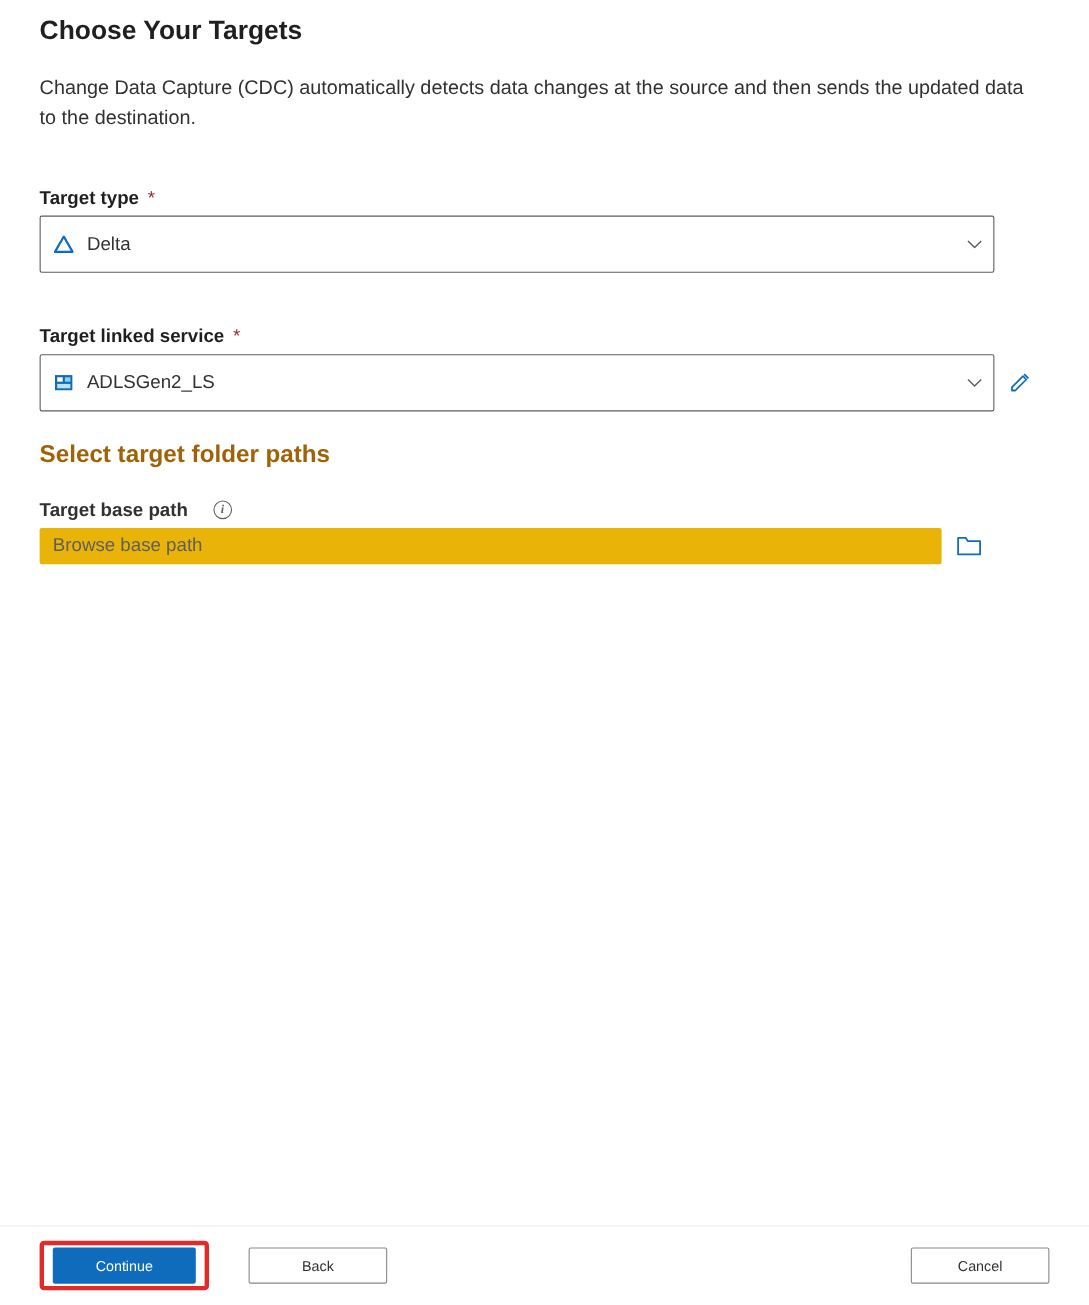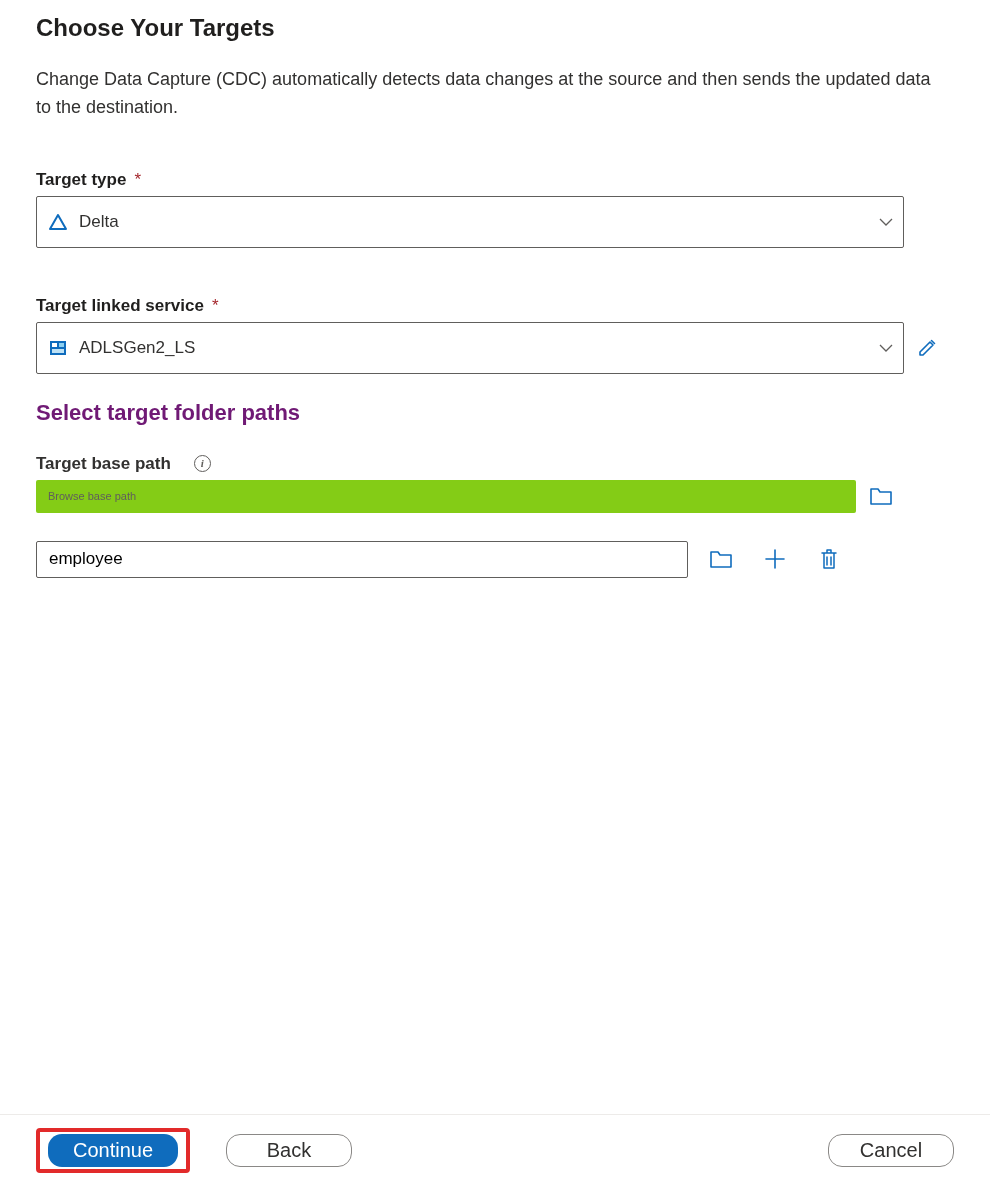--- a/index.html
+++ b/index.html
@@ -71,21 +71,21 @@
     .select-box .chevron {
       position: absolute;
       right: 10px;
       top: 50%;
       transform: translateY(-50%);
       pointer-events: none;
     }
     h2.section-sub {
       font-size: 22px;
       font-weight: 600;
-      color: #701a75;
+      color: #a16207;
       margin-top: 12px;
       margin-bottom: 28px;
     }
     .base-path-label {
       font-size: 17px;
       font-weight: 600;
       display: flex;
       align-items: center;
       gap: 23px;
       margin-bottom: 6px;
@@ -105,24 +105,24 @@
     }
     .base-path-row {
       display: flex;
       align-items: center;
       gap: 12px;
       margin-bottom: 28px;
     }
     .base-path-input {
       flex: 0 0 820px;
       height: 33px;
-      background: #84cc16;
+      background: #eab308;
       border: none;
       padding: 0 12px;
-      font-size: 11px;
+      font-size: 17px;
       color: #605e5c;
       border-radius: 2px;
     }
     .base-path-input::placeholder { color: #605e5c; }
     .icon-btn {
       width: 26px; height: 26px;
       display: flex; align-items: center; justify-content: center;
       cursor: pointer;
       color: #0f6cbd;
       background: transparent;
@@ -165,22 +165,22 @@
       gap: 36px;
     }
     .highlight-box {
       border: 4px solid #e22a2a;
       padding: 2px 8px;
       border-radius: 4px;
     }
     .btn {
       height: 33px;
       padding: 0 18px;
-      font-size: 20px;
-      border-radius: 14px;
+      font-size: 13px;
+      border-radius: 2px;
       cursor: pointer;
       font-family: inherit;
     }
     .btn-primary {
       background: #0f6cbd;
       color: #fff;
       border: none;
       min-width: 130px;
     }
     .btn-secondary {
@@ -265,46 +265,20 @@
     <input class="base-path-input" type="text" placeholder="Browse base path" style="">
     <button class="icon-btn">
       <span>
         <svg width="24" height="20" viewBox="0 0 24 20">
             <path d="M2 3 L9 3 L11 6 L22 6 L22 18 L2 18 Z" fill="none" stroke="#0f6cbd" stroke-width="1.6" stroke-linejoin="round"></path>
           </svg>
       </span>
     </button>
   </div>
 
-  <div class="path-row">
-    <input class="path-input" type="text" value="employee" style="">
-    <div class="path-actions">
-      <button class="icon-btn">
-        <span>
-          <svg width="24" height="20" viewBox="0 0 24 20">
-              <path d="M2 3 L9 3 L11 6 L22 6 L22 18 L2 18 Z" fill="none" stroke="#0f6cbd" stroke-width="1.6" stroke-linejoin="round"></path>
-            </svg>
-        </span>
-      </button>
-      <button class="icon-btn">
-        <span>
-          <svg width="22" height="22" viewBox="0 0 22 22">
-              <path d="M11 2 L11 20 M2 11 L20 11" stroke="#0f6cbd" stroke-width="1.6" stroke-linecap="round"></path>
-            </svg>
-        </span>
-      </button>
-      <button class="icon-btn">
-        <span>
-          <svg width="20" height="22" viewBox="0 0 20 22">
-              <path d="M3 5 L17 5 M5 5 L5 20 L15 20 L15 5 M8 2 L12 2 L12 5 L8 5 Z M8 9 L8 17 M12 9 L12 17" fill="none" stroke="#0f6cbd" stroke-width="1.5" stroke-linejoin="round" stroke-linecap="round"></path>
-            </svg>
-        </span>
-      </button>
-    </div>
-  </div>
 </div>
 
 <div class="footer">
   <div class="footer-left">
     <div class="highlight-box">
       <button class="btn btn-primary">Continue</button>
     </div>
     <button class="btn btn-secondary">Back</button>
   </div>
   <button class="btn btn-secondary">Cancel</button>

